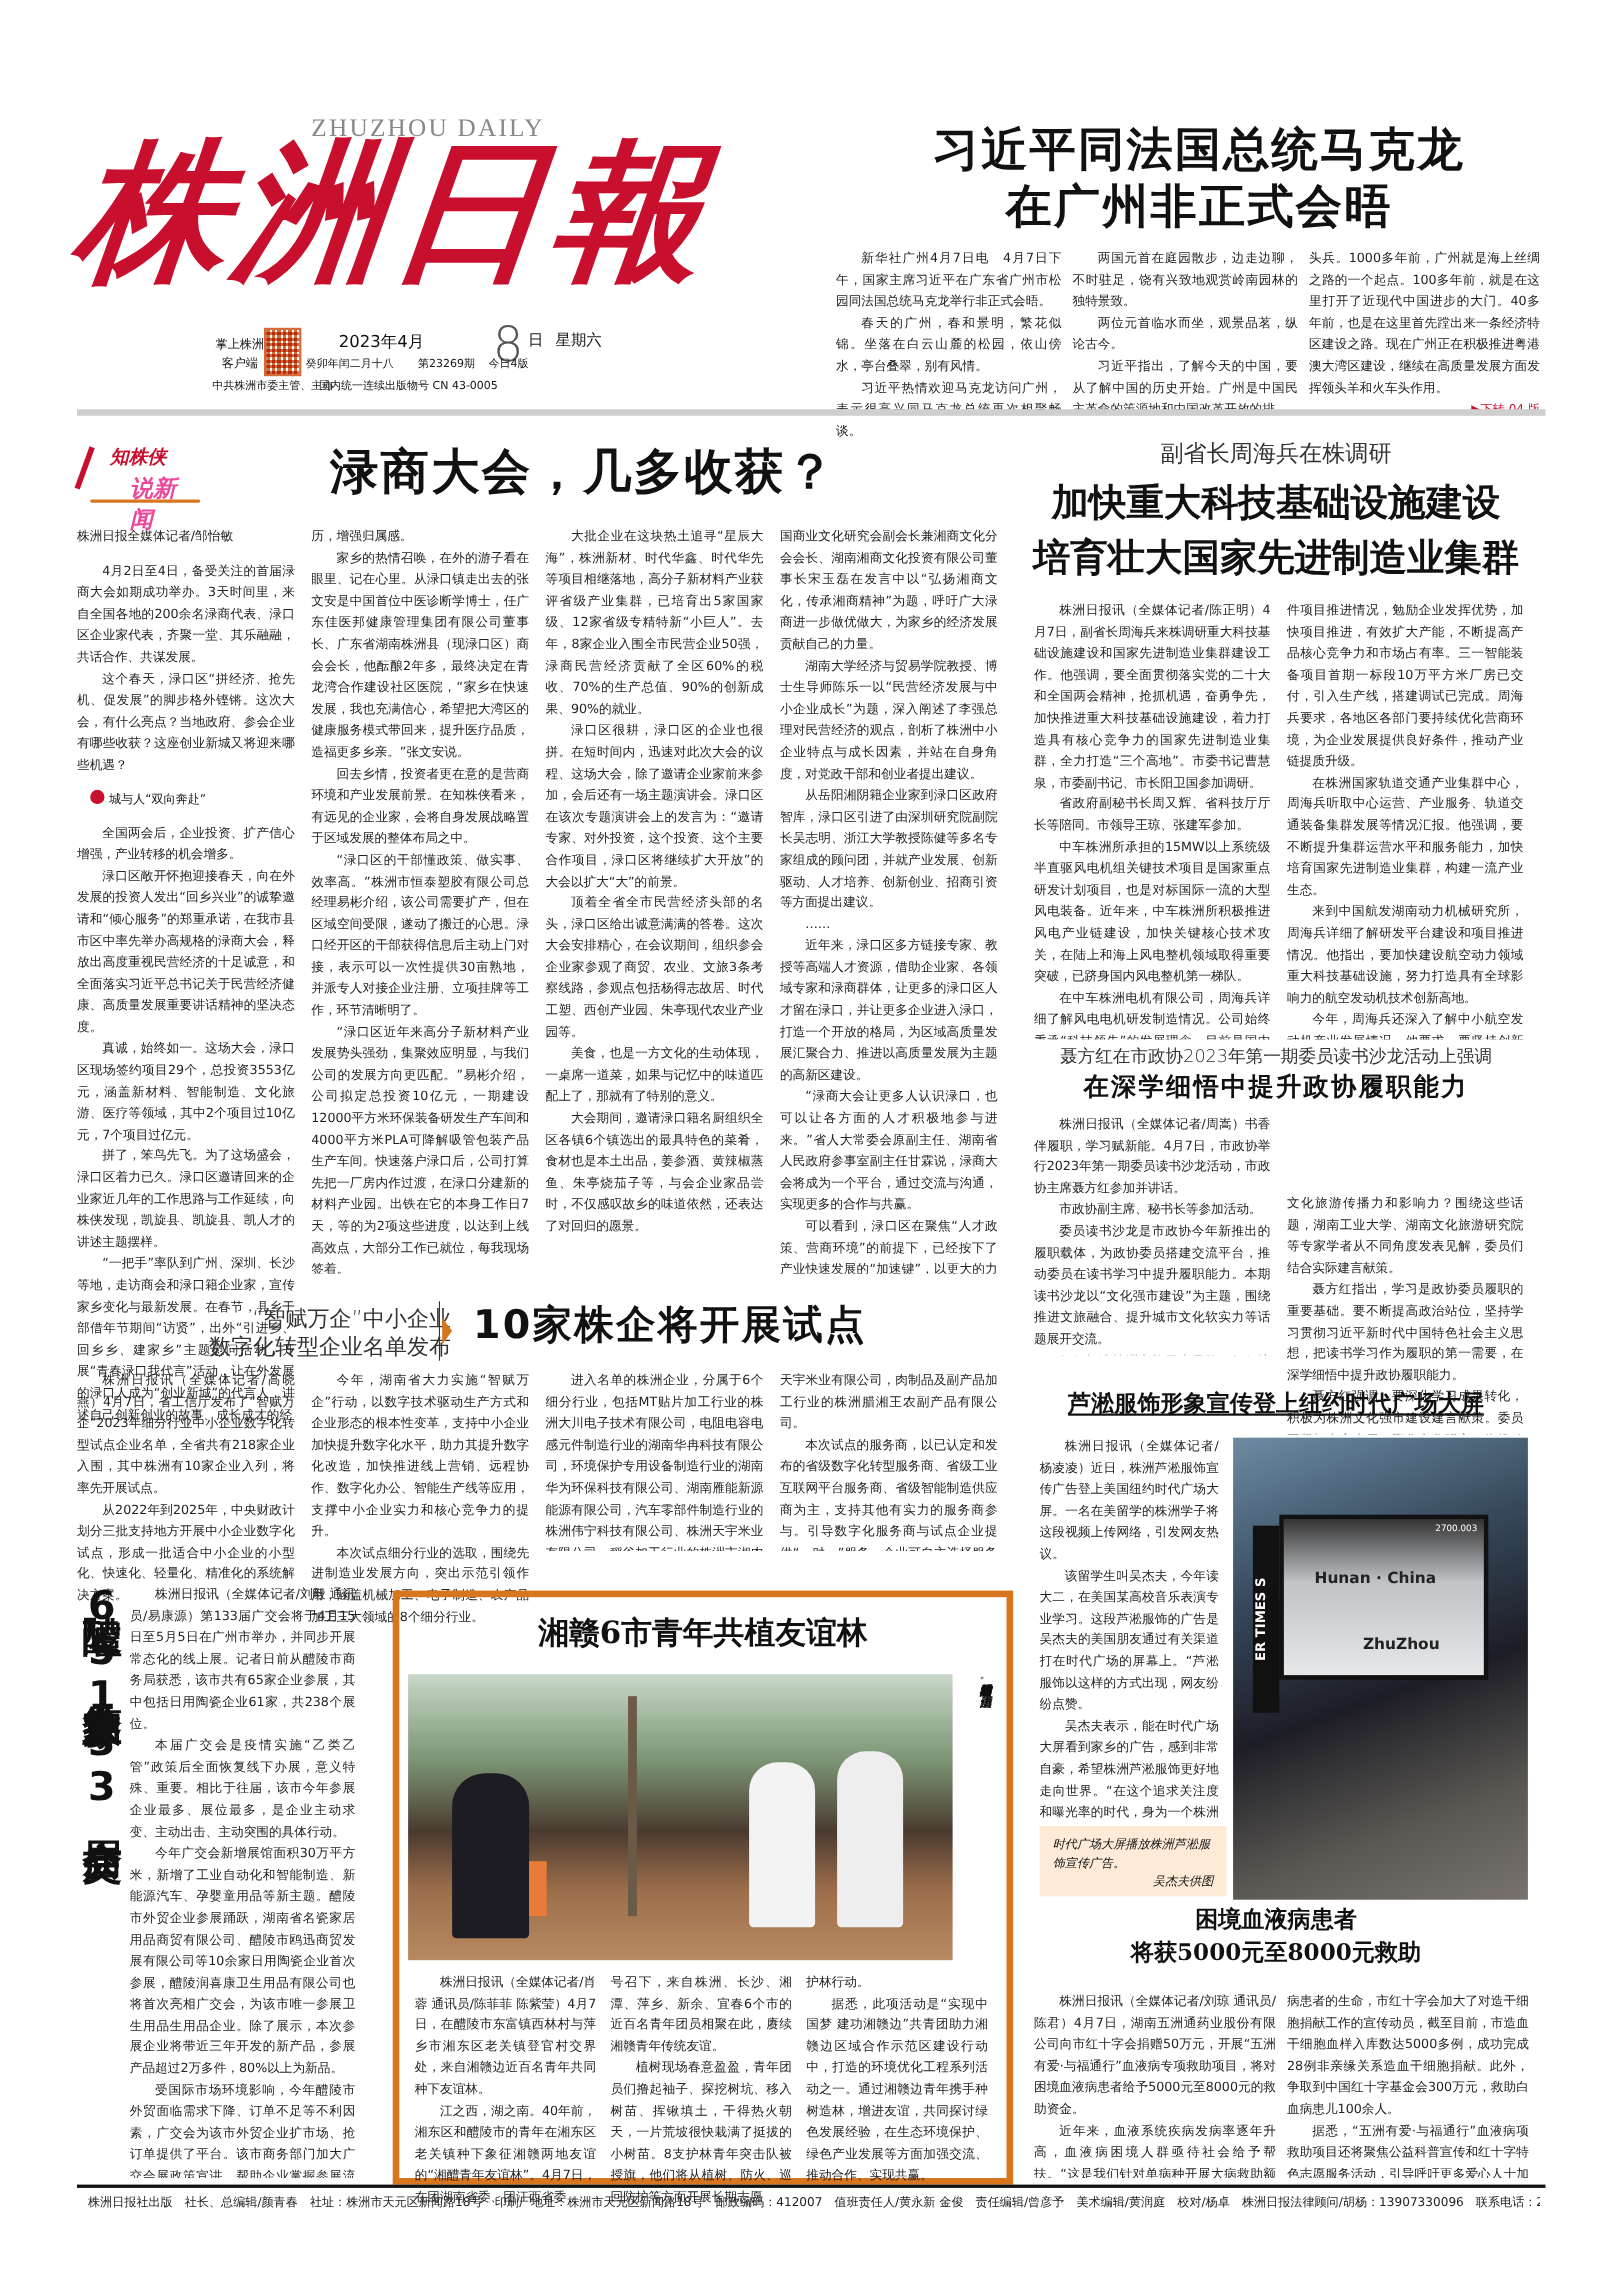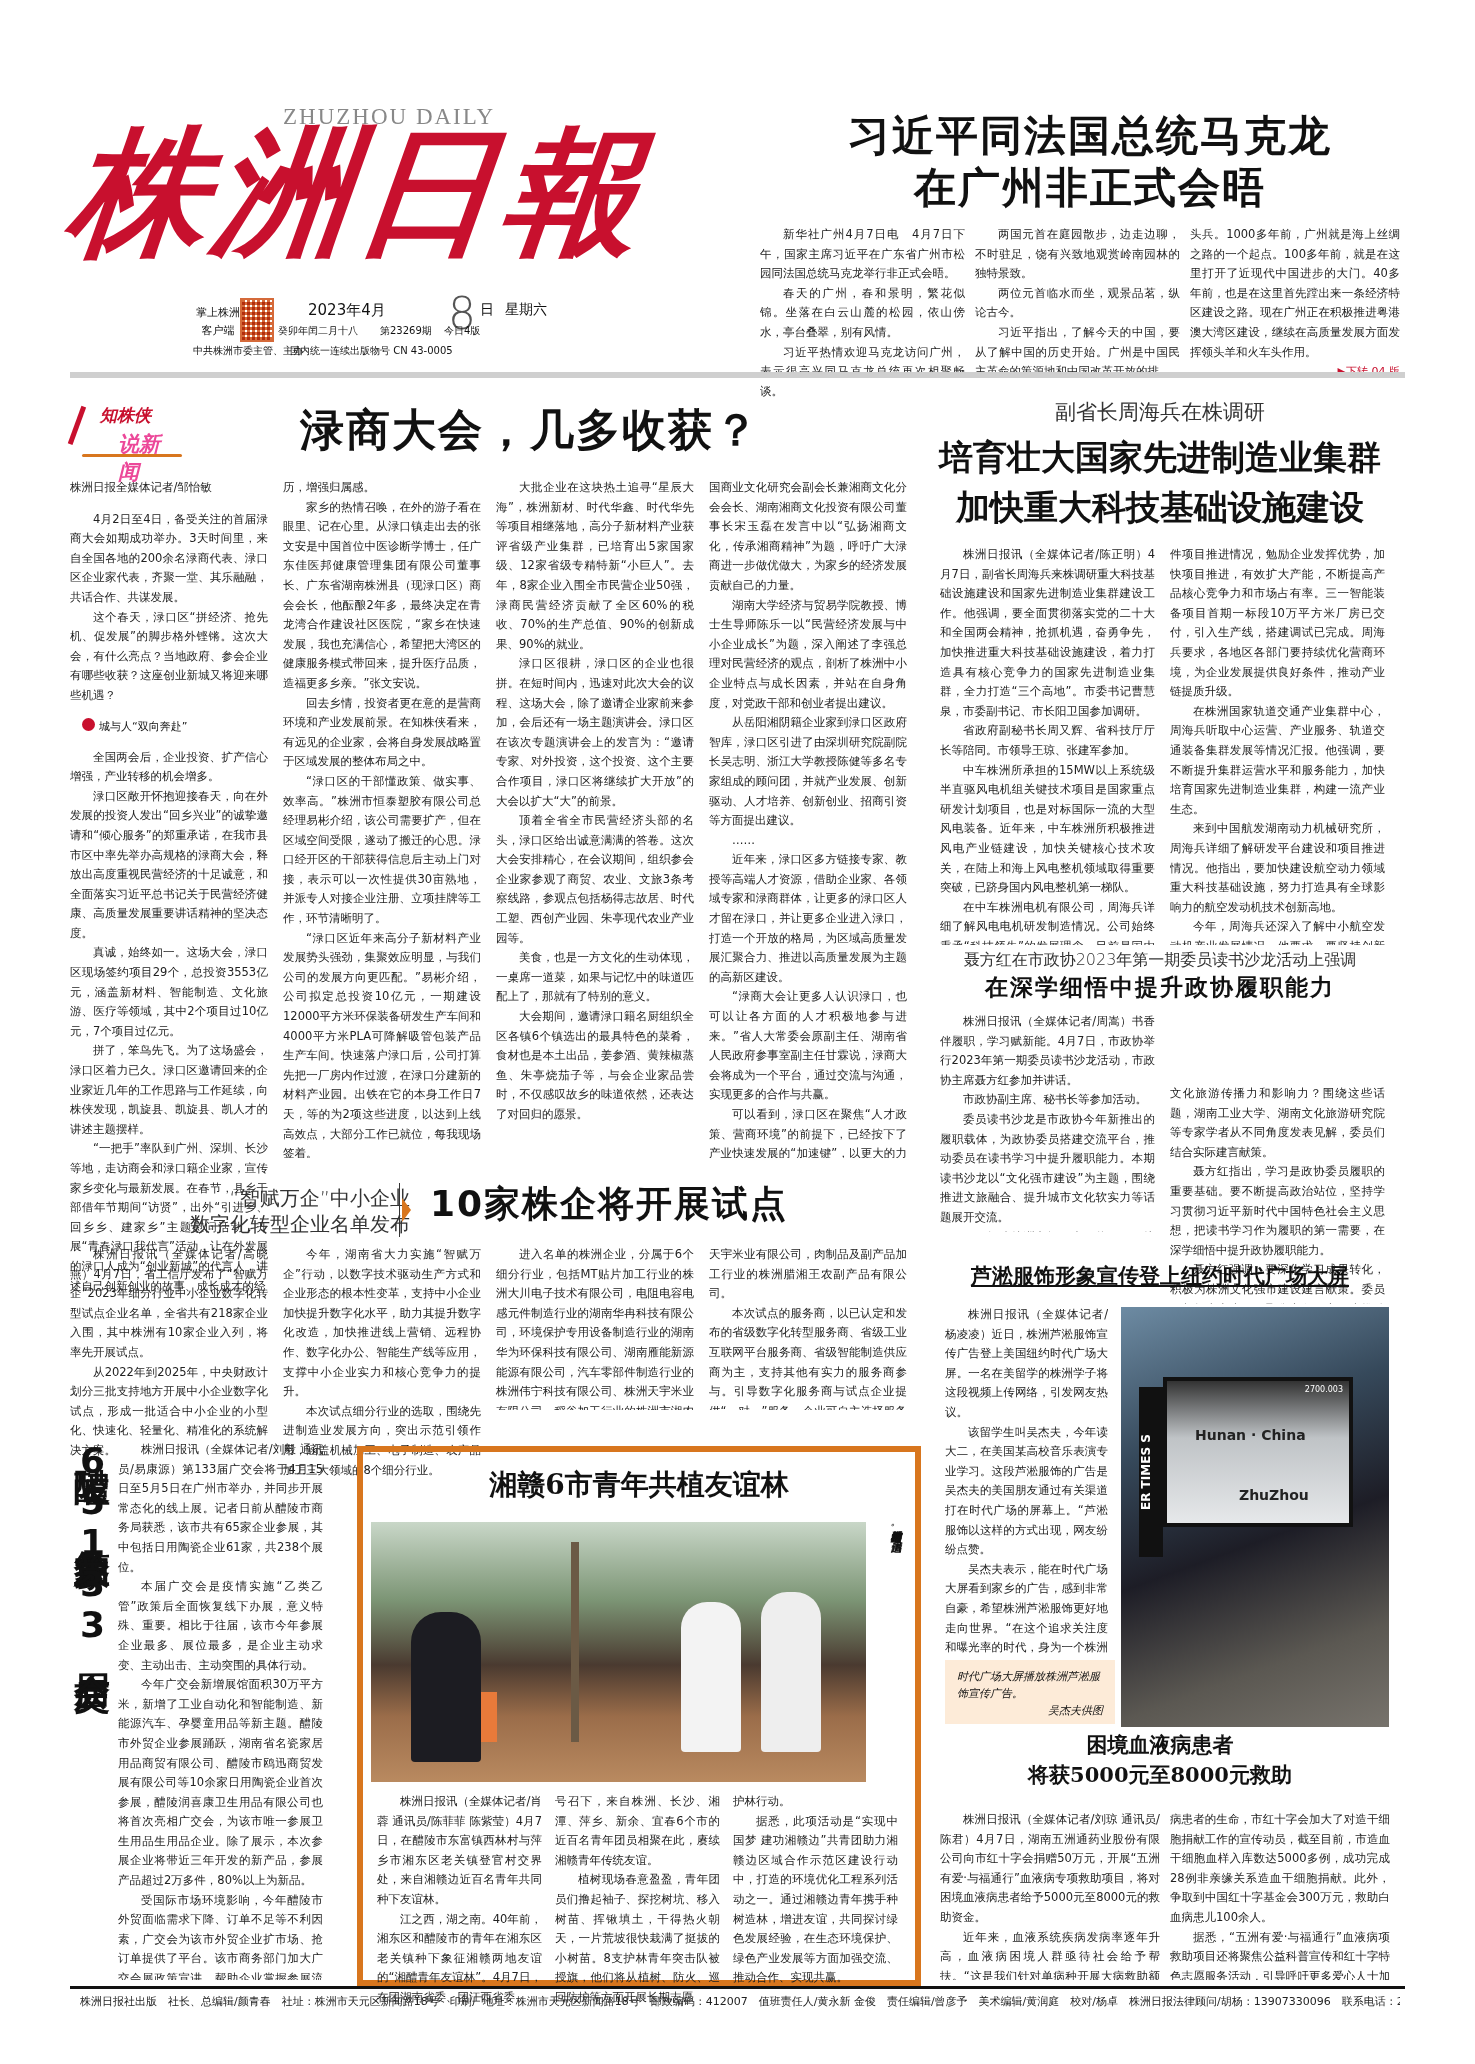--- a/index.html
+++ b/index.html
@@ -115,22 +115,22 @@
   <p>湖南大学经济与贸易学院教授、博士生导师陈乐一以“民营经济发展与中小企业成长”为题，深入阐述了李强总理对民营经济的观点，剖析了株洲中小企业特点与成长因素，并站在自身角度，对党政干部和创业者提出建议。</p>
   <p>从岳阳湘阴籍企业家到渌口区政府智库，渌口区引进了由深圳研究院副院长吴志明、浙江大学教授陈健等多名专家组成的顾问团，并就产业发展、创新驱动、人才培养、创新创业、招商引资等方面提出建议。</p>
   <p>……</p>
   <p>近年来，渌口区多方链接专家、教授等高端人才资源，借助企业家、各领域专家和渌商群体，让更多的渌口区人才留在渌口，并让更多企业进入渌口，打造一个开放的格局，为区域高质量发展汇聚合力、推进以高质量发展为主题的高新区建设。</p>
   <p>“渌商大会让更多人认识渌口，也可以让各方面的人才积极地参与进来。”省人大常委会原副主任、湖南省人民政府参事室副主任甘霖说，渌商大会将成为一个平台，通过交流与沟通，实现更多的合作与共赢。</p>
   <p>可以看到，渌口区在聚焦“人才政策、营商环境”的前提下，已经按下了产业快速发展的“加速键”，以更大的力度引进更多优秀人才，为打造“青春渌口、创业新城”助力，为“培育制造名城，建设幸福株洲”添彩。</p>
 </div>
 
 <div class="abs" style="left:930px;top:398px;width:460px;text-align:center;font-size:21px;color:#333;font-weight:300;">副省长周海兵在株调研</div>
 <div class="abs lead-title" style="left:930px;top:432px;width:460px;font-size:34px;line-height:50px;letter-spacing:0;">
+  <div>加快重大科技基础设施建设</div>
   <div>培育壮大国家先进制造业集群</div>
-  <div>加快重大科技基础设施建设</div>
 </div>
 <div class="abs col" style="left:940px;top:545px;width:215px;height:400px;overflow:hidden;">
   <p>株洲日报讯（全媒体记者/陈正明）4月7日，副省长周海兵来株调研重大科技基础设施建设和国家先进制造业集群建设工作。他强调，要全面贯彻落实党的二十大和全国两会精神，抢抓机遇，奋勇争先，加快推进重大科技基础设施建设，着力打造具有核心竞争力的国家先进制造业集群，全力打造“三个高地”。市委书记曹慧泉，市委副书记、市长阳卫国参加调研。</p>
   <p>省政府副秘书长周又辉、省科技厅厅长等陪同。市领导王琼、张建军参加。</p>
   <p>中车株洲所承担的15MW以上系统级半直驱风电机组关键技术项目是国家重点研发计划项目，也是对标国际一流的大型风电装备。近年来，中车株洲所积极推进风电产业链建设，加快关键核心技术攻关，在陆上和海上风电整机领域取得重要突破，已跻身国内风电整机第一梯队。</p>
   <p>在中车株洲电机有限公司，周海兵详细了解风电电机研发制造情况。公司始终秉承“科技领先”的发展理念，目前是国内规模最大的风电电机研制基地，产品远销海外。</p>
 
 </div>
 <div class="abs col" style="left:1170px;top:545px;width:215px;height:400px;overflow:hidden;">
   <p class="noindent">件项目推进情况，勉励企业发挥优势，加快项目推进，有效扩大产能，不断提高产品核心竞争力和市场占有率。三一智能装备项目首期一标段10万平方米厂房已交付，引入生产线，搭建调试已完成。周海兵要求，各地区各部门要持续优化营商环境，为企业发展提供良好条件，推动产业链提质升级。</p>

